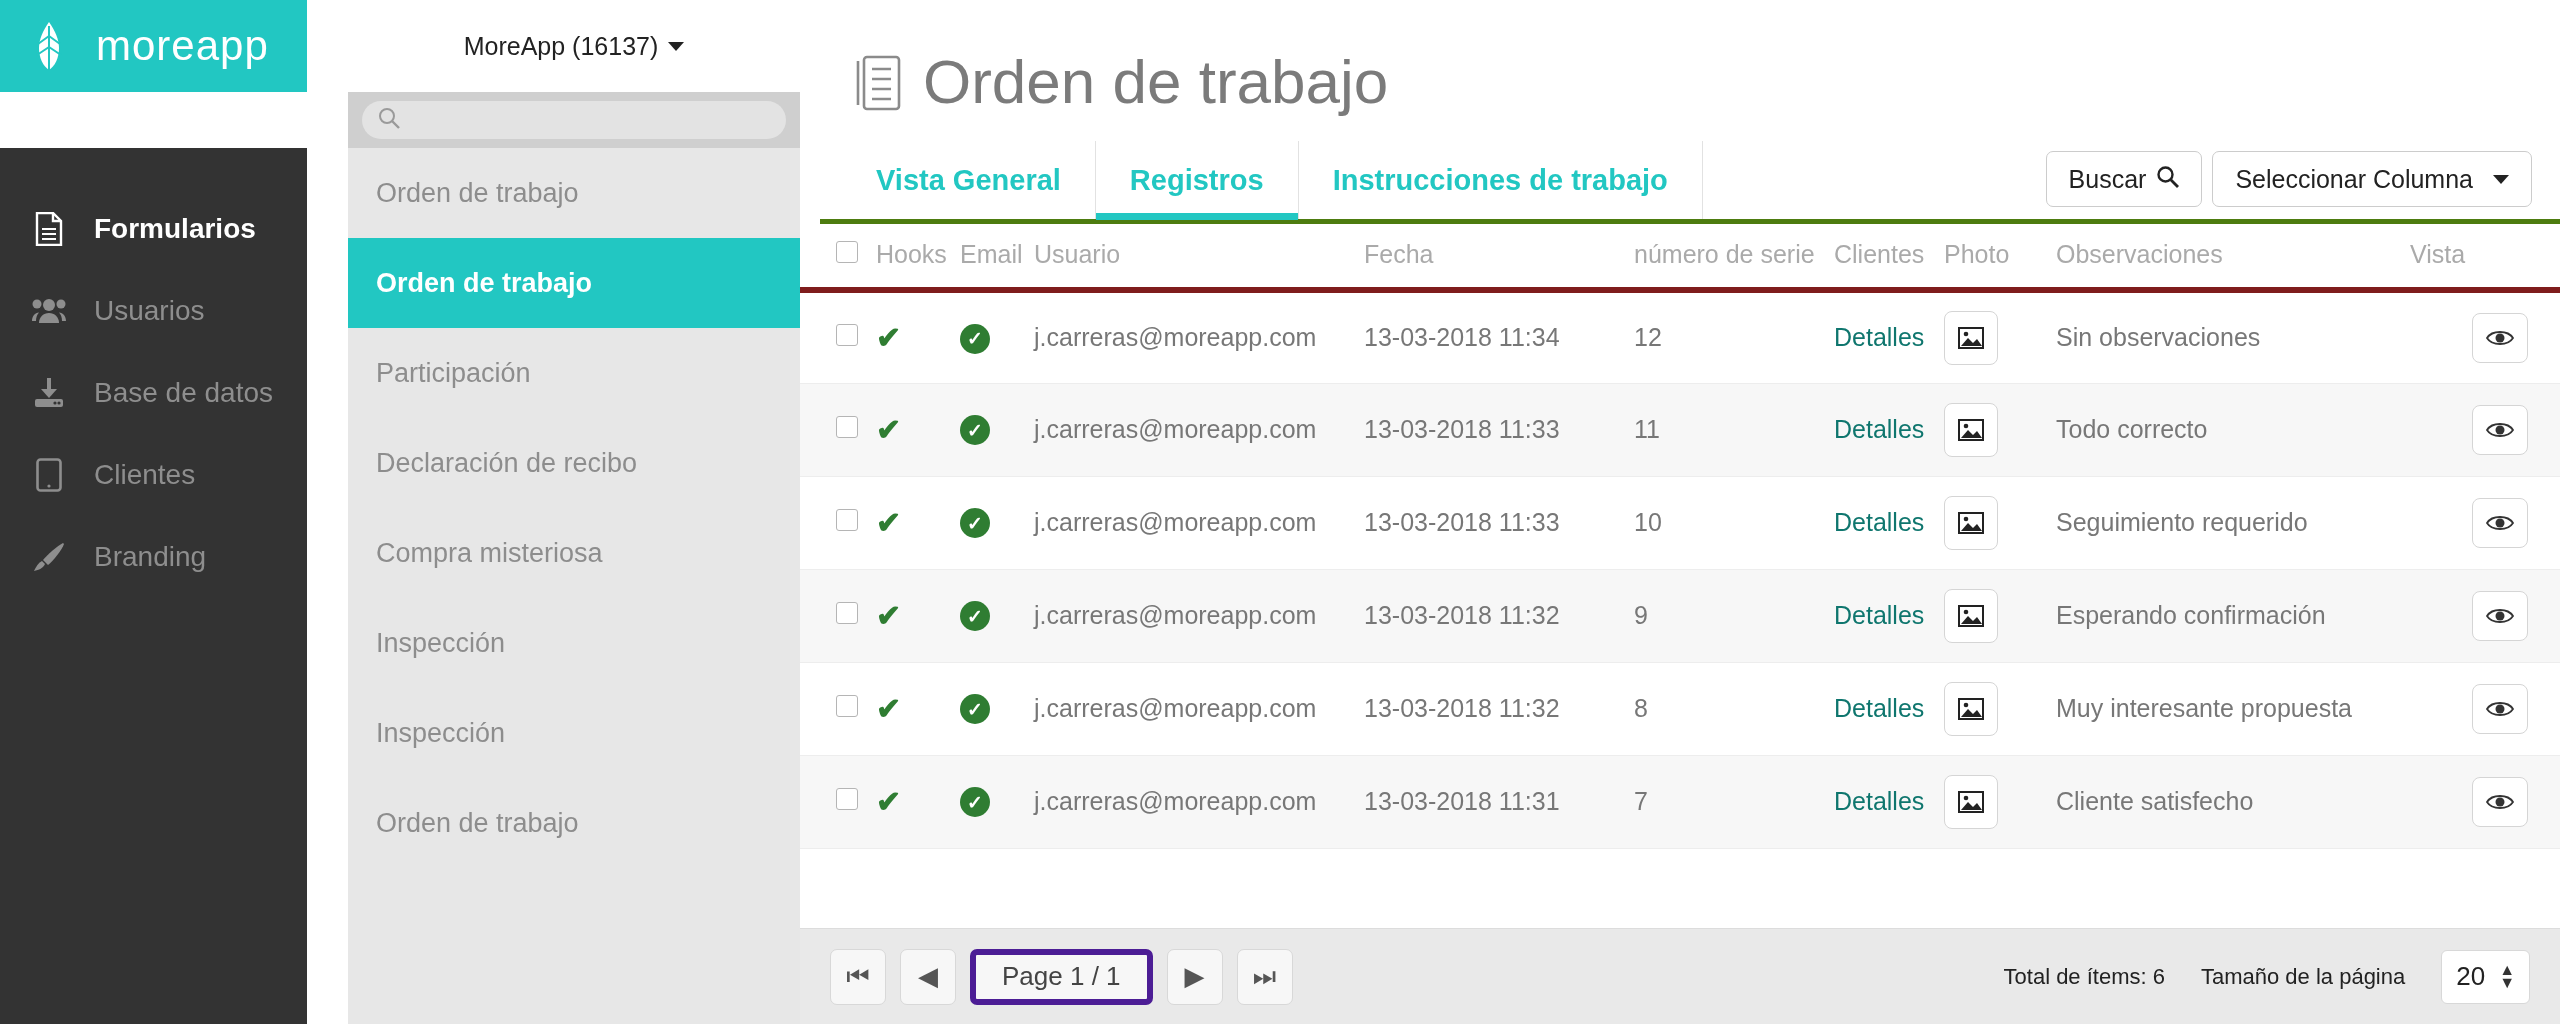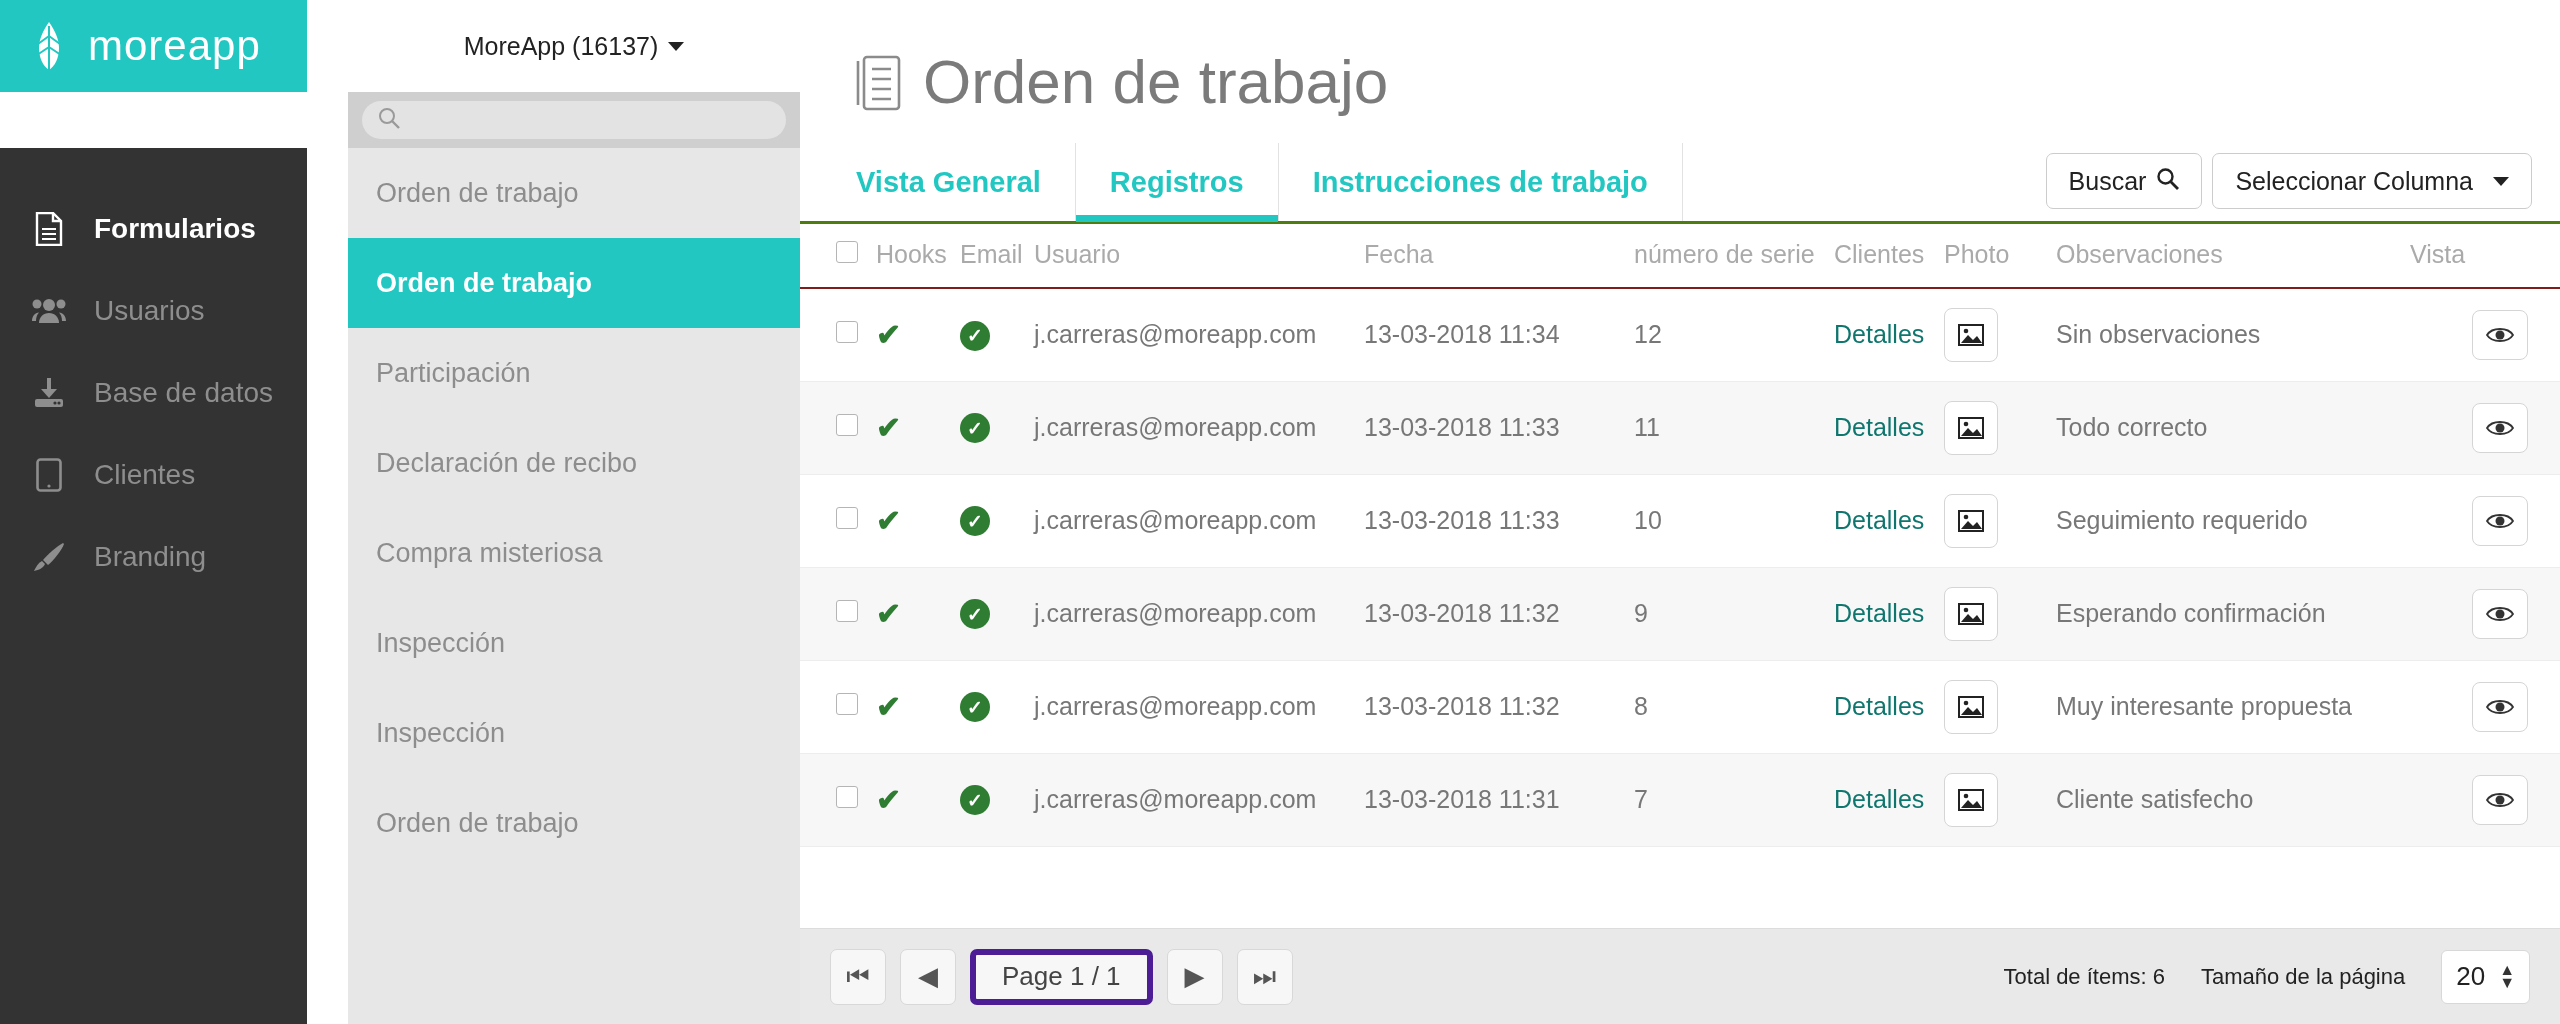--- a/index.html
+++ b/index.html
@@ -10,21 +10,21 @@
     overflow: hidden;
   }
   .app { display: flex; width: 2560px; height: 1024px; }
 
   
   .leftcol { width: 307px; height: 1024px; display: flex; flex-direction: column; flex: 0 0 307px; }
   .brandbar {
     height: 92px; background: #22c7c2; display: flex; align-items: center;
     padding-left: 30px;
   }
-  .brand-logo { display: flex; align-items: center; gap: 20px; }
+  .brand-logo { display: flex; align-items: center; gap: 28px; }
   .leaf { width: 38px; height: 48px; }
   .brand-word { color: #fff; font-size: 42px; letter-spacing: 1px; font-weight: 300; line-height: 1; }
   .spacer-white { height: 56px; background: #fff; }
   .darknav { flex: 1; background: #333333; padding-top: 40px; }
   .nav-item {
     display: flex; align-items: center; height: 82px; padding-left: 30px; gap: 26px;
     color: #8e8e8e; font-size: 28px; cursor: pointer;
   }
   .nav-item.active { color: #ffffff; font-weight: bold; }
   .nav-item .ico { width: 38px; display: flex; justify-content: center; align-items: center; }
@@ -51,21 +51,21 @@
     color: #8d8d8d; font-size: 27px; cursor: pointer;
   }
   .form-item.selected { background: #22c7c2; color: #ffffff; font-weight: bold; }
 
   
   .main { flex: 1; height: 1024px; background: #ffffff; display: flex; flex-direction: column; }
   .page-head { padding: 48px 0 0 55px; display: flex; align-items: center; gap: 22px; }
   .page-title { font-size: 62px; color: #7b7b7b; font-weight: normal; line-height: 1.1; }
   .doc-icon { margin-top: 6px; }
 
-  .tabbar { display: flex; align-items: flex-end; border-bottom: 3px solid #4d7c0f; margin-top: 30px; position: relative; height: 78px; }
+  .tabbar { display: flex; align-items: flex-end; border-bottom: 5px solid #4d7c0f; margin-top: 30px; position: relative; height: 78px; margin-left: 20px; }
   .tab {
     padding: 0 34px; height: 78px; display: flex; align-items: center;
     color: #22c7c2; font-size: 29px; font-weight: bold; cursor: pointer; position: relative;
   }
   .tab:first-child { margin-left: 22px; }
   .tab.active { border-left: 1px solid #e2e2e2; border-right: 1px solid #e2e2e2; }
   .tab.active::after {
     content: ""; position: absolute; left: 0; right: 0; bottom: -1px; height: 7px; background: #22c7c2;
   }
   .tab-sep { border-right: 1px solid #e2e2e2; height: 78px; }
@@ -74,21 +74,21 @@
     background: #fff; border: 1px solid #ccc; border-radius: 7px; height: 56px;
     padding: 0 22px; font-size: 25px; color: #222; display: flex; align-items: center; gap: 10px;
     cursor: pointer; font-family: "Liberation Sans", sans-serif;
   }
 
   
   .tablewrap { flex: 1; overflow: hidden; }
   table.grid { width: 100%; border-collapse: collapse; table-layout: fixed; }
   table.grid th {
     text-align: left; color: #aaaaaa; font-size: 25px; font-weight: normal;
-    padding: 16px 0 18px 0; border-bottom: 2px solid #7f1d1d; background: #fff;
+    padding: 16px 0 18px 0; border-bottom: 6px solid #7f1d1d; background: #fff;
   }
   table.grid td {
     font-size: 25px; color: #777777; padding: 0; height: 93px; vertical-align: middle;
     border-bottom: 1px solid #ededed;
   }
   tr.alt td { background: #f7f7f7; }
   .c-chk { width: 76px; padding-left: 36px !important; }
   .c-hooks { width: 84px; }
   .c-email { width: 74px; }
   .c-user { width: 330px; }

